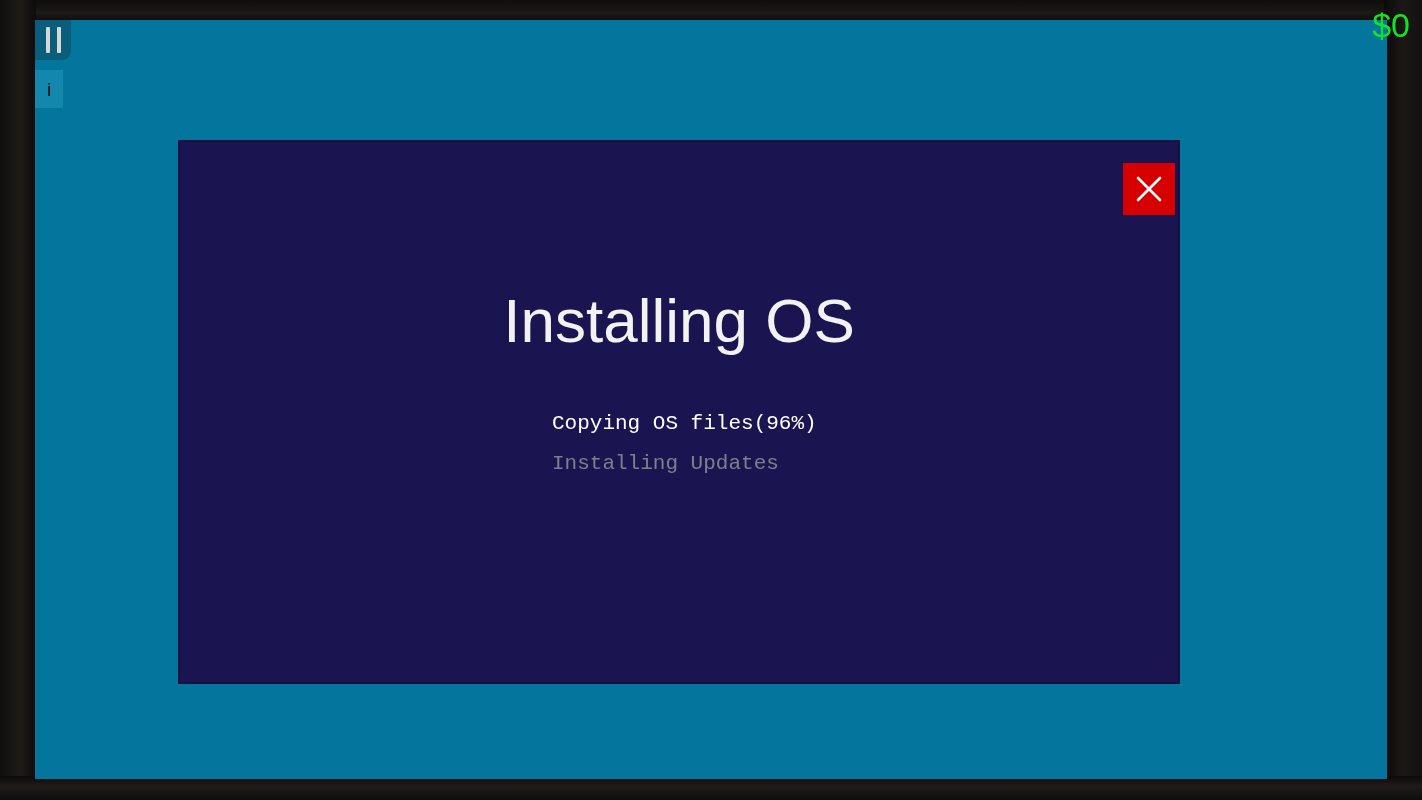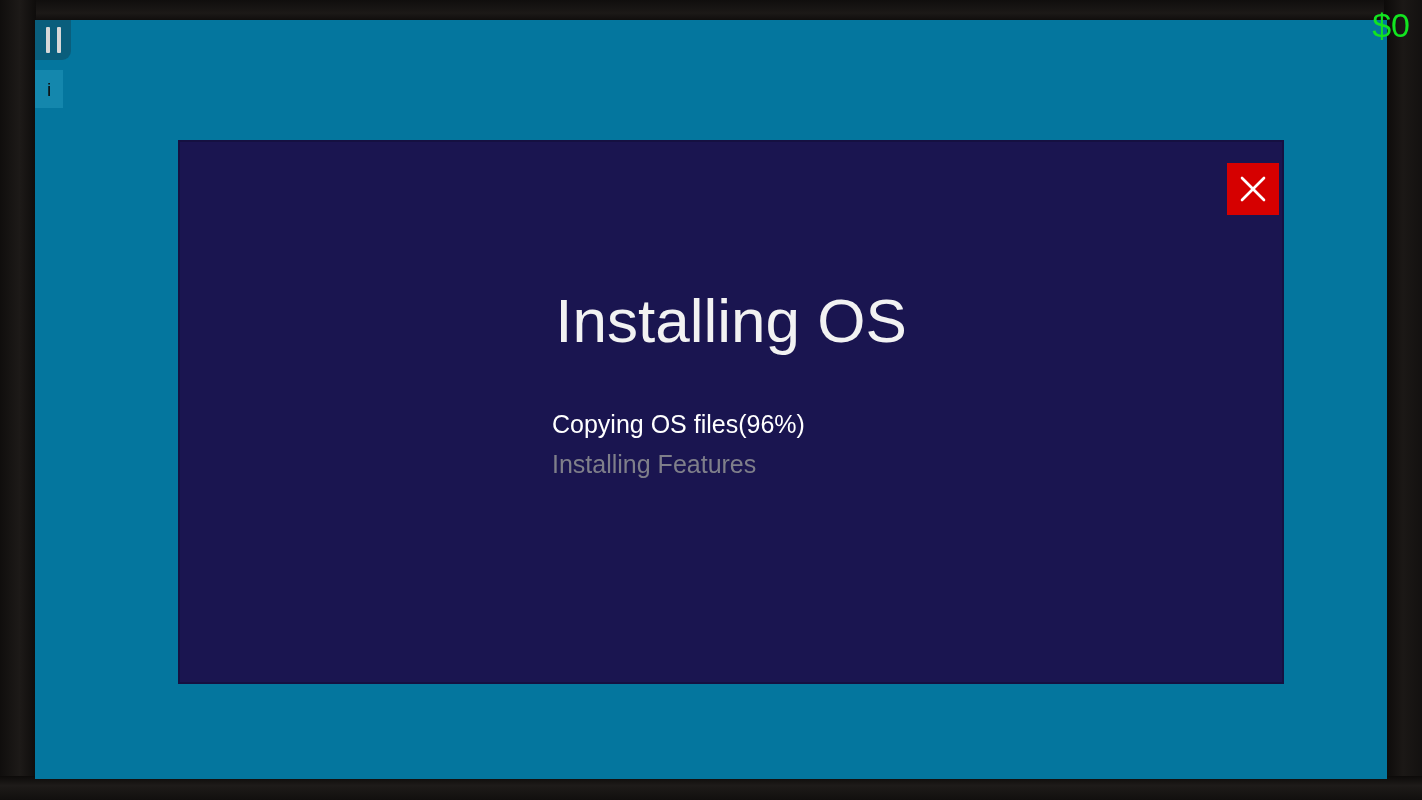--- a/index.html
+++ b/index.html
@@ -108,21 +108,21 @@
     font-family: "Liberation Sans", sans-serif;
     letter-spacing: 0px;
     white-space: nowrap;
   }
 
   
   #install-dialog {
     position: absolute;
     left: 143px;
     top: 120px;
-    width: 1106px;
+    width: 1002px;
     height: 544px;
     background: #1a1550;
     border: 2px solid #151041;
     box-sizing: border-box;
   }
 
   #dialog-title {
     position: absolute;
     left: 0;
     right: 0;
@@ -138,24 +138,24 @@
 
   #step-list {
     position: absolute;
     left: 372px;
     top: 262px;
     margin: 0;
     padding: 0;
     list-style: none;
   }
   #step-list li {
-    font-size: 25px;
+    font-size: 21px;
     line-height: 40px;
     color: #7f7f8a;
-    font-family: Liberation Sans, sans-serif;
+    font-family: Liberation Mono, monospace;
     white-space: nowrap;
   }
   #step-list li.active {
     color: #ffffff;
   }
 
   #close-button {
     position: absolute;
     right: 3px;
     top: 21px;
@@ -198,21 +198,21 @@
         <svg width="30" height="30" viewBox="0 0 30 30">
           <line x1="4" y1="4" x2="26" y2="26" stroke="#ffffff" stroke-width="2.6" stroke-linecap="round"></line>
           <line x1="26" y1="4" x2="4" y2="26" stroke="#ffffff" stroke-width="2.6" stroke-linecap="round"></line>
         </svg>
       </button>
 
       <h1 id="dialog-title">Installing OS</h1>
 
       <ul id="step-list">
         <li class="active">Copying OS files(96%)</li>
-        <li>Installing Features</li>
+        <li>Installing Updates</li>
       </ul>
 
     </div>
   </div>
 
   <div id="money">$0</div>
 
 </div>
 
 </body></html>

